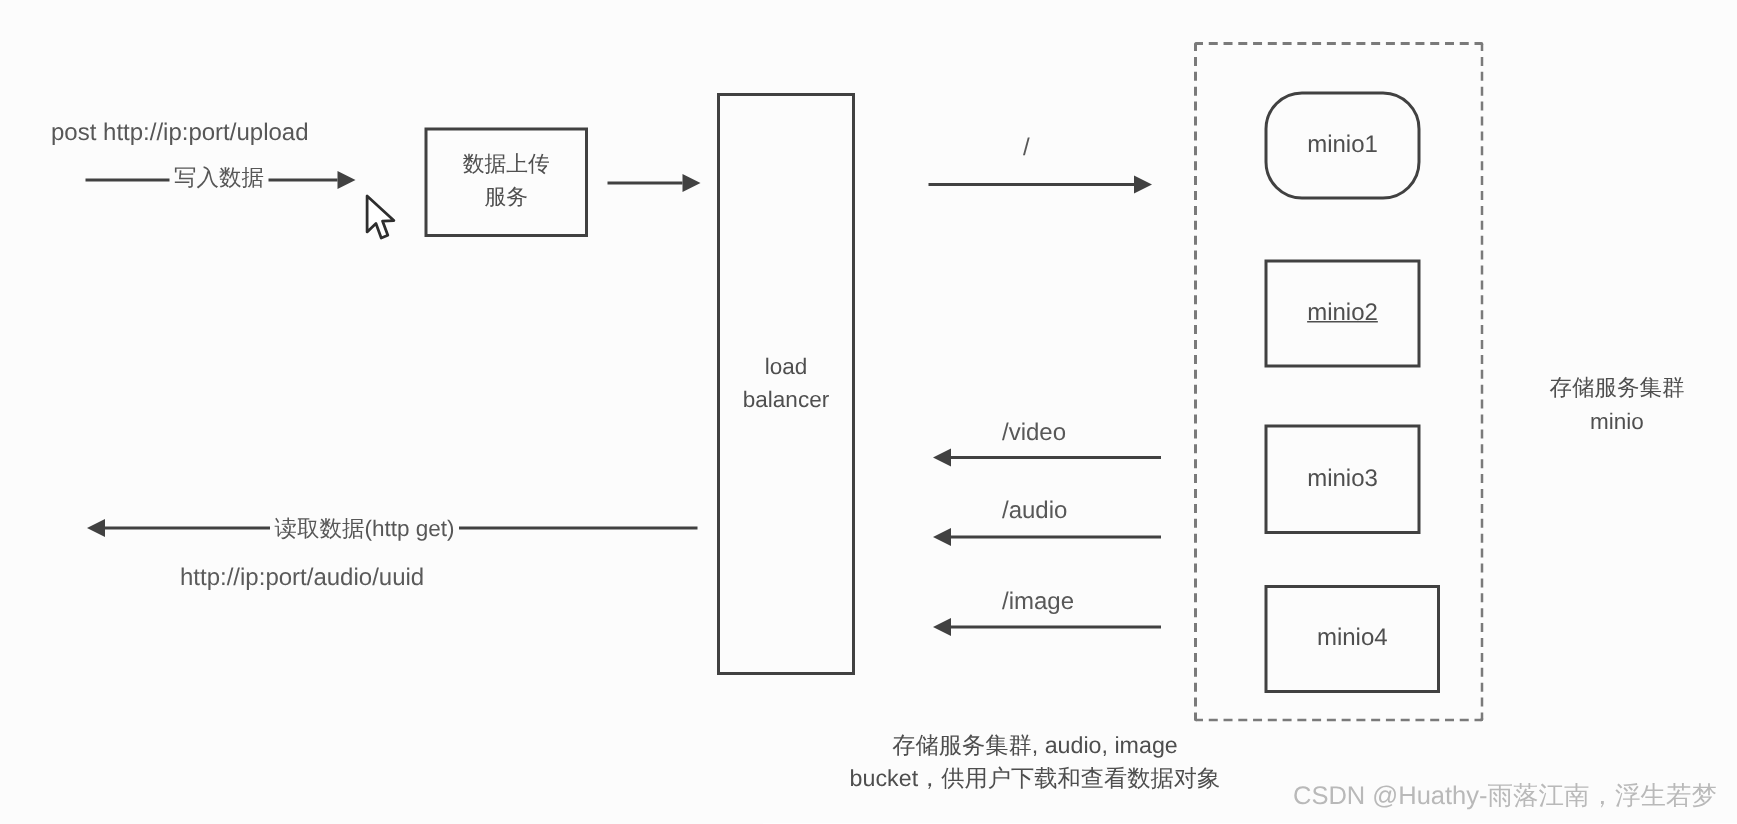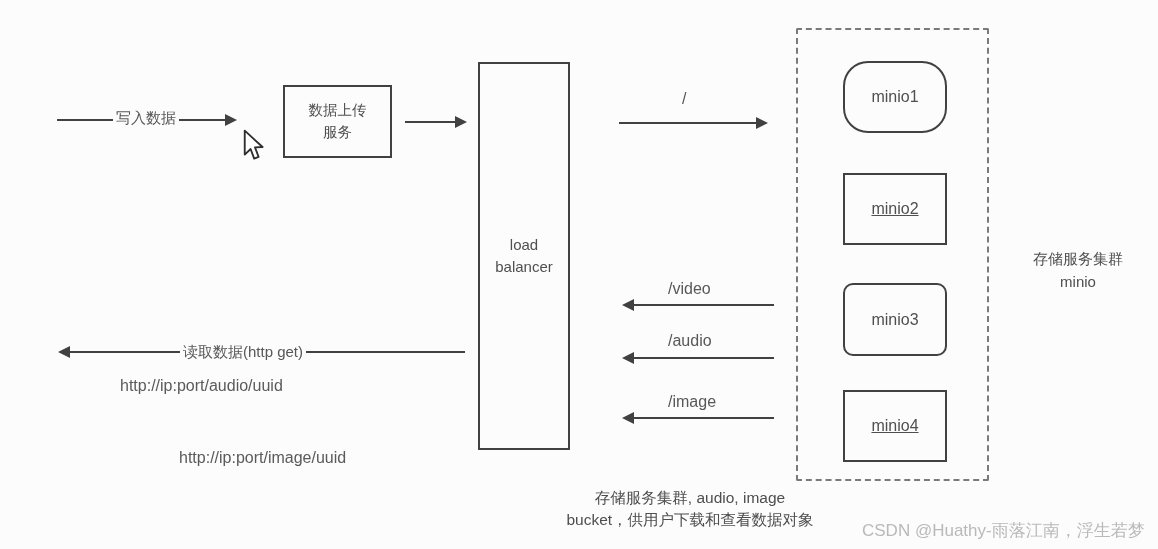--- a/index.html
+++ b/index.html
@@ -35,20 +35,21 @@
   .url{font-size:16px;color:#5a5a5a;}
   .caption{position:absolute;text-align:center;font-size:15.5px;color:#4e4e4e;line-height:1.45;}
   .watermark{position:absolute;font-size:17px;color:var(--watermark);white-space:nowrap;}
   .cluster-label{position:absolute;text-align:center;font-size:15px;color:#4f4f4f;line-height:1.5;}
 </style>
 </head>
 <body>
 
 <div class="canvas">
 
+  <div class="txt" style="left:34px;top:80px;font-size:16px;">post http://ip:port/upload</div>
 
   <div class="arrow" style="left:57px;top:119px;width:168px;">
     <span class="head-r"></span>
   </div>
   <div class="txt on-line" style="left:113px;top:109px;font-size:15px;">写入数据</div>
 
   <svg style="position:absolute;left:243px;top:129px;" width="22" height="32" viewBox="0 0 13 19">
     <path d="M1,1 L1,15.2 L4.5,11.9 L6.6,17.6 L9.2,16.5 L7.1,10.9 L11.6,10.7 Z" fill="#ffffff" stroke="#2e2e2e" stroke-width="1.1" stroke-linejoin="round"></path>
   </svg>
 
@@ -71,24 +72,24 @@
   </div>
 
   <div class="dashed-box" style="left:796px;top:28px;width:193px;height:453px;"></div>
 
   <div class="box" style="left:843px;top:61px;width:104px;height:72px;font-size:16px;border-radius:25px;">
     <span>minio1</span>
   </div>
   <div class="box" style="left:843px;top:173px;width:104px;height:72px;font-size:16px;text-decoration:underline;">
     <span>minio2</span>
   </div>
-  <div class="box" style="left:843px;top:283px;width:104px;height:73px;font-size:16px;border-radius:10px;">
+  <div class="box" style="left:843px;top:283px;width:104px;height:73px;font-size:16px;">
     <span>minio3</span>
   </div>
-  <div class="box" style="left:843px;top:390px;width:104px;height:72px;font-size:16px;text-decoration:underline;">
+  <div class="box" style="left:843px;top:390px;width:117px;height:72px;font-size:16px;">
     <span>minio4</span>
   </div>
 
   <div class="cluster-label" style="left:1002px;top:248px;width:152px;">
     <div>存储服务集群</div>
     <div>minio</div>
   </div>
 
   <div class="txt route-label" style="left:668px;top:280px;">/video</div>
   <div class="arrow" style="left:634px;top:304px;width:140px;">
@@ -104,21 +105,20 @@
   <div class="arrow" style="left:634px;top:417px;width:140px;">
     <span class="head-l"></span>
   </div>
 
   <div class="arrow" style="left:70px;top:351px;width:395px;">
     <span class="head-l"></span>
   </div>
   <div class="txt on-line" style="left:180px;top:343px;font-size:15px;">读取数据(http get)</div>
 
   <div class="txt url" style="left:120px;top:377px;">http://ip:port/audio/uuid</div>
-  <div class="txt url" style="left:179px;top:449px;">http://ip:port/image/uuid</div>
 
   <div class="caption" style="left:520px;top:487px;width:340px;">
     <div>存储服务集群, audio, image</div>
     <div>bucket，供用户下载和查看数据对象</div>
   </div>
 
   <div class="watermark" style="left:822px;top:519px;margin-left:40px;">CSDN @Huathy-雨落江南，浮生若梦</div>
 
 </div>
 

